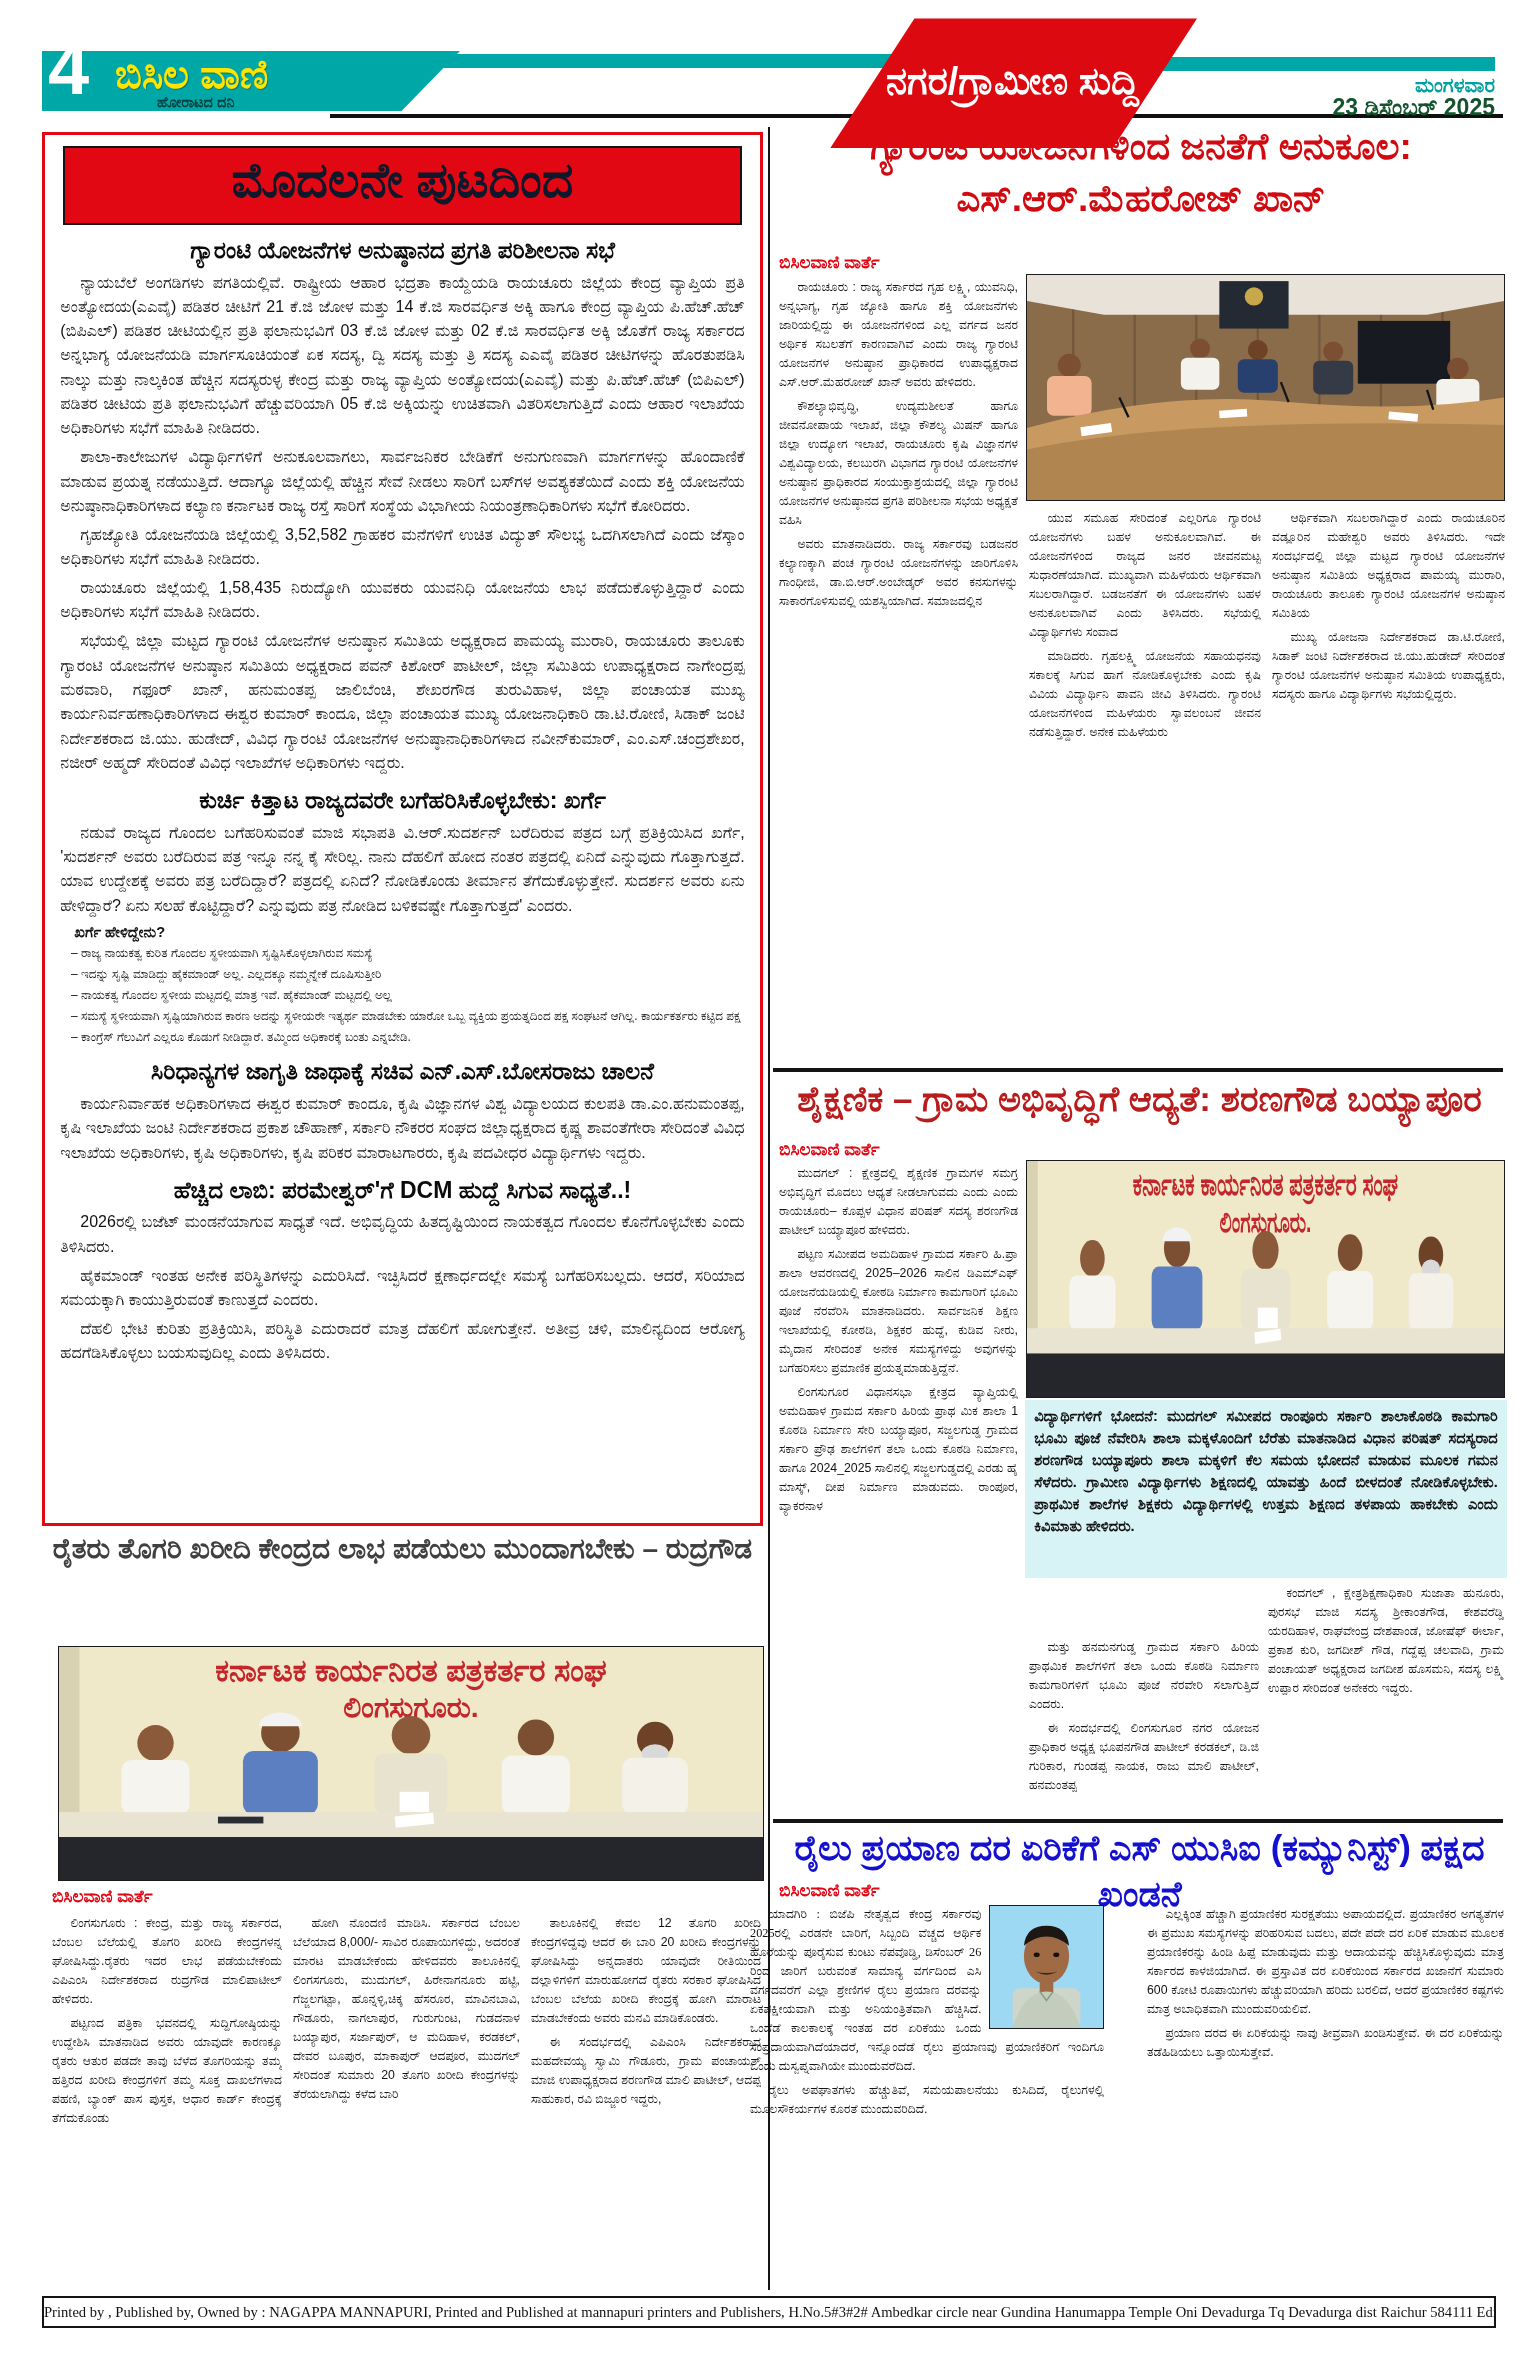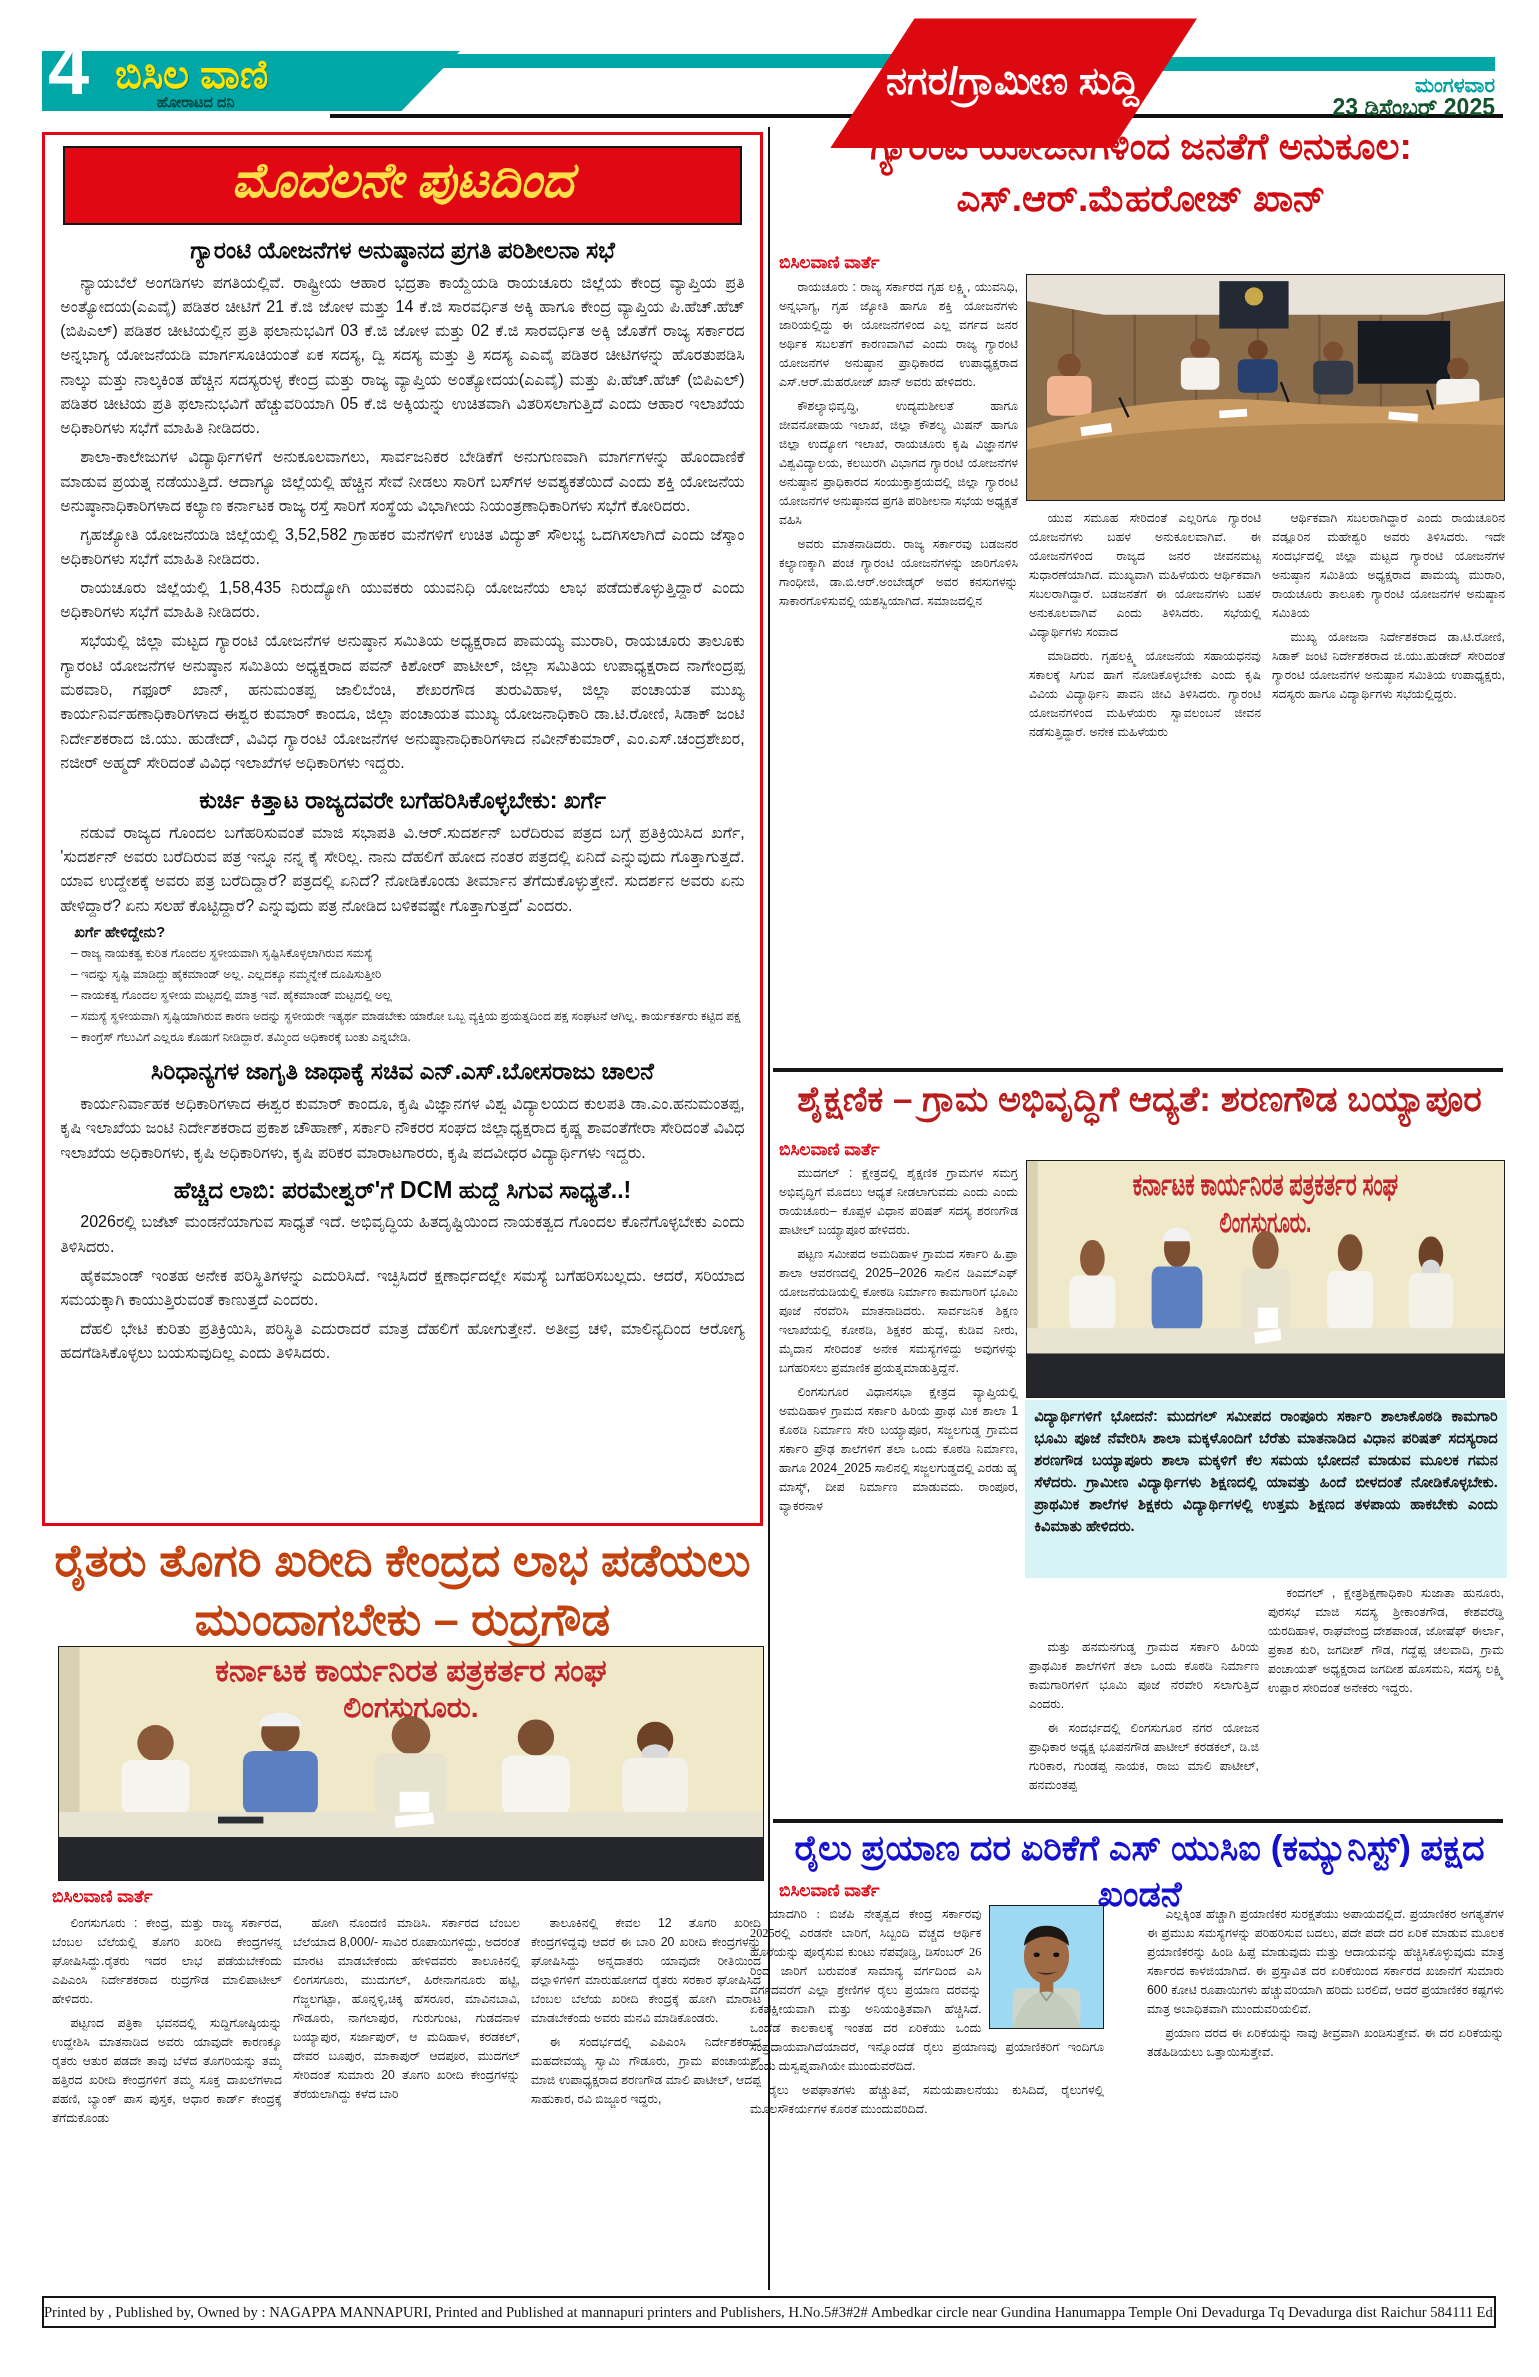--- a/index.html
+++ b/index.html
@@ -24,30 +24,30 @@
   .weekday{left:1219px;top:74px;width:276px;text-align:right;font-size:20px;font-weight:800;color:#00a0a0;}
   .date{left:1219px;top:94px;width:276px;text-align:right;font-size:23px;font-weight:800;color:#14532d;}
 
   
   .v-rule{left:768px;top:127px;width:2.3px;height:2163px;background:#151515;}
   .h-rule{background:#151515;height:3.8px;}
 
   
   .lead-box{left:42px;top:132px;width:721px;height:1394px;border:3.8px solid #e10713;
     padding:10.7px 15.3px 4.6px 15.3px;overflow:hidden;background:#fff;}
-  .lead-banner{background:#e10713;border:2.3px solid #141414;color:#fde047;text-align:center;
-    font-size:49px;font-weight:800;padding:6.1px 0 15.3px 0;margin:0 3.1px 9.2px 3.1px;line-height:1.1;font-style:italic;}
+  .lead-banner{background:#e10713;border:2.3px solid #141414;color:#0f172a;text-align:center;
+    font-size:49px;font-weight:800;padding:6.1px 0 15.3px 0;margin:0 3.1px 9.2px 3.1px;line-height:1.1;}
   .lead-sub{font-size:23px;font-weight:800;text-align:center;margin:10.7px 0 6.1px 0;line-height:1.25;color:#0b0b0b;}
   .lead-box p.body{font-size:16px;line-height:1.52;text-align:justify;margin:0 0 4.6px 0;text-indent:20px;}
   .lead-box p.qa{font-size:14.6px;font-weight:800;margin:6.1px 0 3.1px 14px;}
   .lead-box p.bullet{font-size:12px;line-height:1.5;text-align:justify;margin:0 0 3.1px 10.7px;text-indent:0;}
 
   
-  .farmers-headline{left:42px;top:1531px;width:721px;text-align:center;color:#c2410c;
-    font-size:45px;font-weight:800;line-height:1.32;}
+  .farmers-headline{left:42px;top:1531px;width:721px;text-align:center;color:#404040;
+    font-size:28px;font-weight:800;line-height:1.32;}
   .photo-frame{border:1.5px solid #1b1b1b;background:#ddd;overflow:hidden;}
   .press-photo-large{left:58px;top:1646px;width:706px;height:235px;}
   .byline{color:#e10713;font-size:17px;font-weight:800;}
   .byline-farmers{left:52px;top:1887px;}
   .news-col{font-size:12.3px;line-height:1.55;text-align:justify;overflow:hidden;}
   .news-col p{margin:0 0 4.6px 0;text-indent:18.4px;}
   .farm-c1{left:52px;top:1914px;width:230px;height:377px;}
   .farm-c2{left:293px;top:1914px;width:227px;height:377px;}
   .farm-c3{left:531px;top:1914px;width:230px;height:377px;}
 

